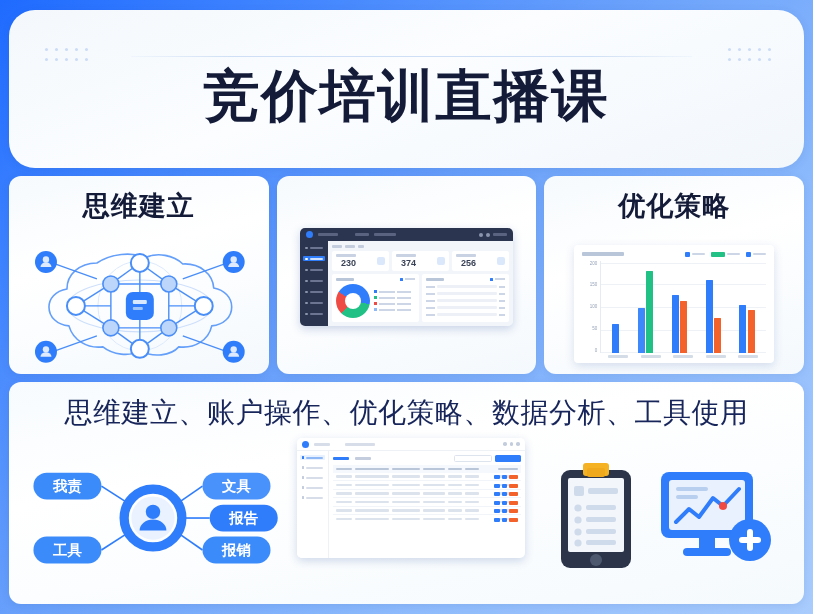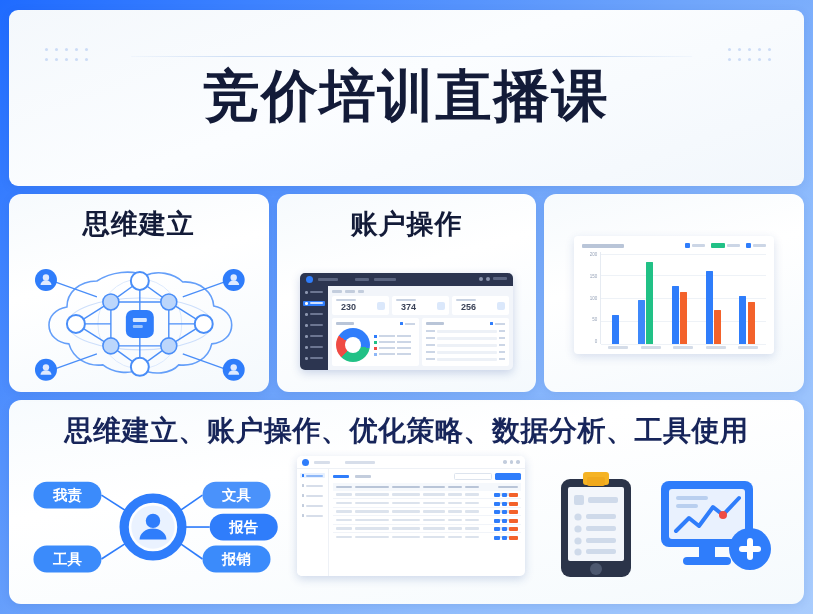--- a/index.html
+++ b/index.html
@@ -12,23 +12,23 @@
     background: linear-gradient(135deg, #1f6bff 0%, #3d82ff 18%, #6fa5fb 48%, #8fbcfd 72%, #a9ccfd 100%);
     position: relative;
     padding: 10px 9px;
     display: flex;
     flex-direction: column;
     gap: 8px;
   }
 
   
   .header-card {
-    height: 176px;
+    height: 158px;
     background: linear-gradient(160deg, #f4f8fc 0%, #fbfdff 45%, #f2f7fc 100%);
-    border-radius: 9px;
+    border-radius: 26px;
     position: relative;
     flex: none;
     box-shadow: 0 2px 10px rgba(20,60,140,.10);
     overflow: hidden;
   }
   .dot-grid {
     position: absolute; top: 38px;
     display: grid;
     grid-template-columns: repeat(5, 10px);
     grid-template-rows: repeat(2, 10px);
@@ -103,21 +103,21 @@
     border-radius: 12px;
     box-shadow: 0 2px 9px rgba(20,60,140,.10);
     padding: 12px 10px 8px;
     display: flex;
     flex-direction: column;
     overflow: hidden;
   }
   .bottom-title {
     text-align: center;
     font-size: 28px;
-    font-weight: 700;
+    font-weight: 400;
     color: #17255a;
     letter-spacing: .5px;
     margin-bottom: 6px;
     white-space: nowrap;
   }
   .bottom-row {
     flex: 1;
     display: flex;
     align-items: center;
     gap: 6px;
@@ -397,21 +397,20 @@
           <path d="M21.5 116 a5.5 4.6 0 0 1 11 0 z" fill="#dfeaff"></path>
           <circle cx="215" cy="111" r="11" fill="#2f7dfb"></circle>
           <circle cx="215" cy="108.5" r="3.2" fill="#dfeaff"></circle>
           <path d="M209.5 116 a5.5 4.6 0 0 1 11 0 z" fill="#dfeaff"></path>
         </g>
       </svg>
     </div>
   </div>
 
   <div class="feature-card">
-    <div class="feature-title">账户操作</div>
     <div class="feature-art">
       <div class="dash">
         <div class="dash-top">
           <span class="dash-logo"></span>
           <span class="bar-ph" style="width:20px"></span>
           <span class="bar-ph" style="width:14px;margin-left:12px"></span>
           <span class="bar-ph" style="width:22px"></span>
           <span class="tm-icons" style="margin-left:auto;display:flex;gap:3px">
             <i style="width:4px;height:4px;border-radius:50%;background:#8b94ad;display:block"></i>
             <i style="width:4px;height:4px;border-radius:50%;background:#8b94ad;display:block"></i>
@@ -550,20 +549,21 @@
                 </div>
               </div>
             </div>
           </div>
         </div>
       </div>
     </div>
   </div>
 
   <div class="feature-card">
+    <div class="feature-title">优化策略</div>
     <div class="feature-art">
       <div class="chart-box">
         <div class="chart-head">
           <span class="ctitle"></span>
           <span class="chart-legend">
             <span class="cl">
                 <span class="sw" style="background:#2f7dfb"></span>
                 <span class="tx"></span>
               </span>
             <span class="cl">

